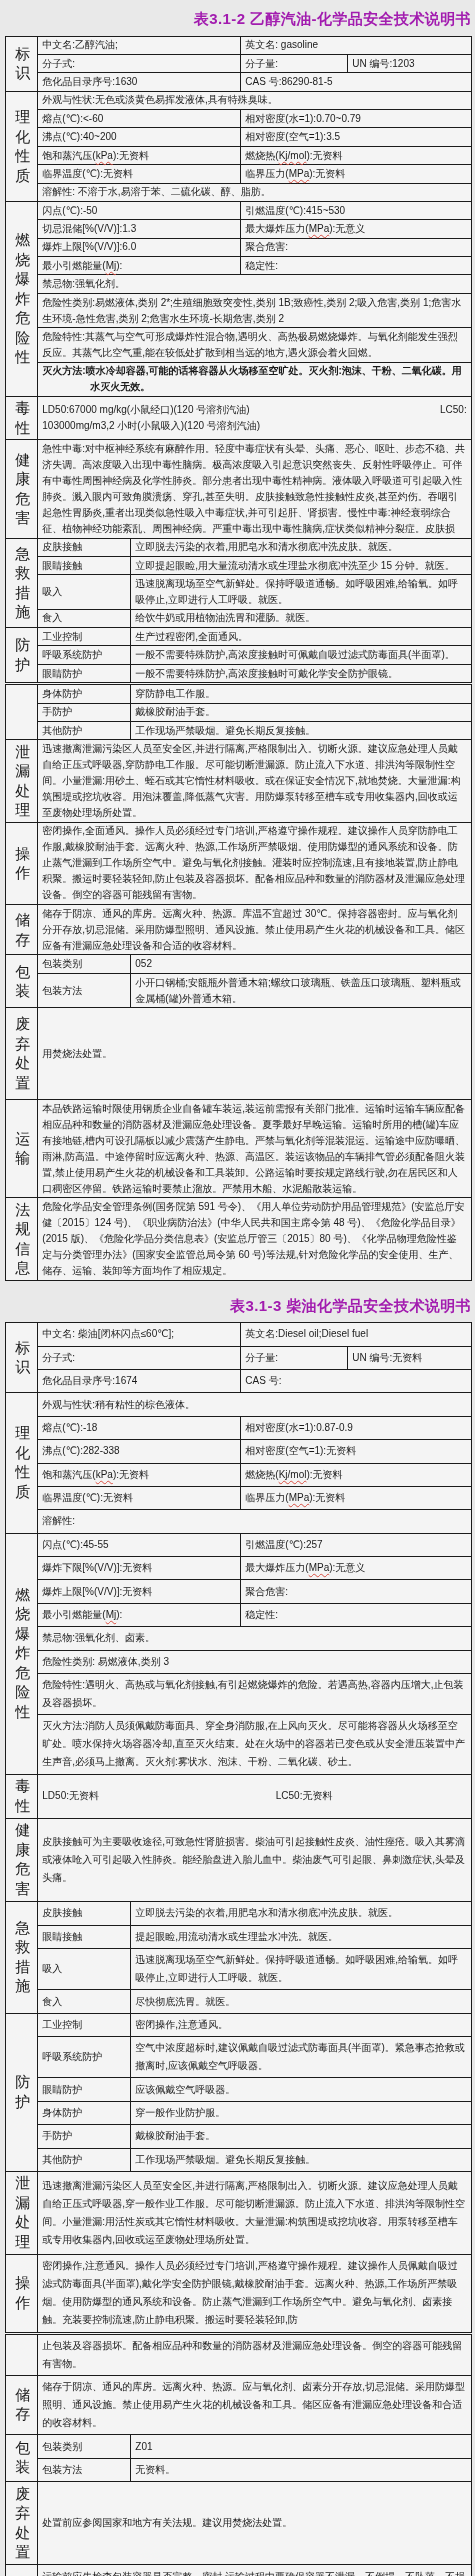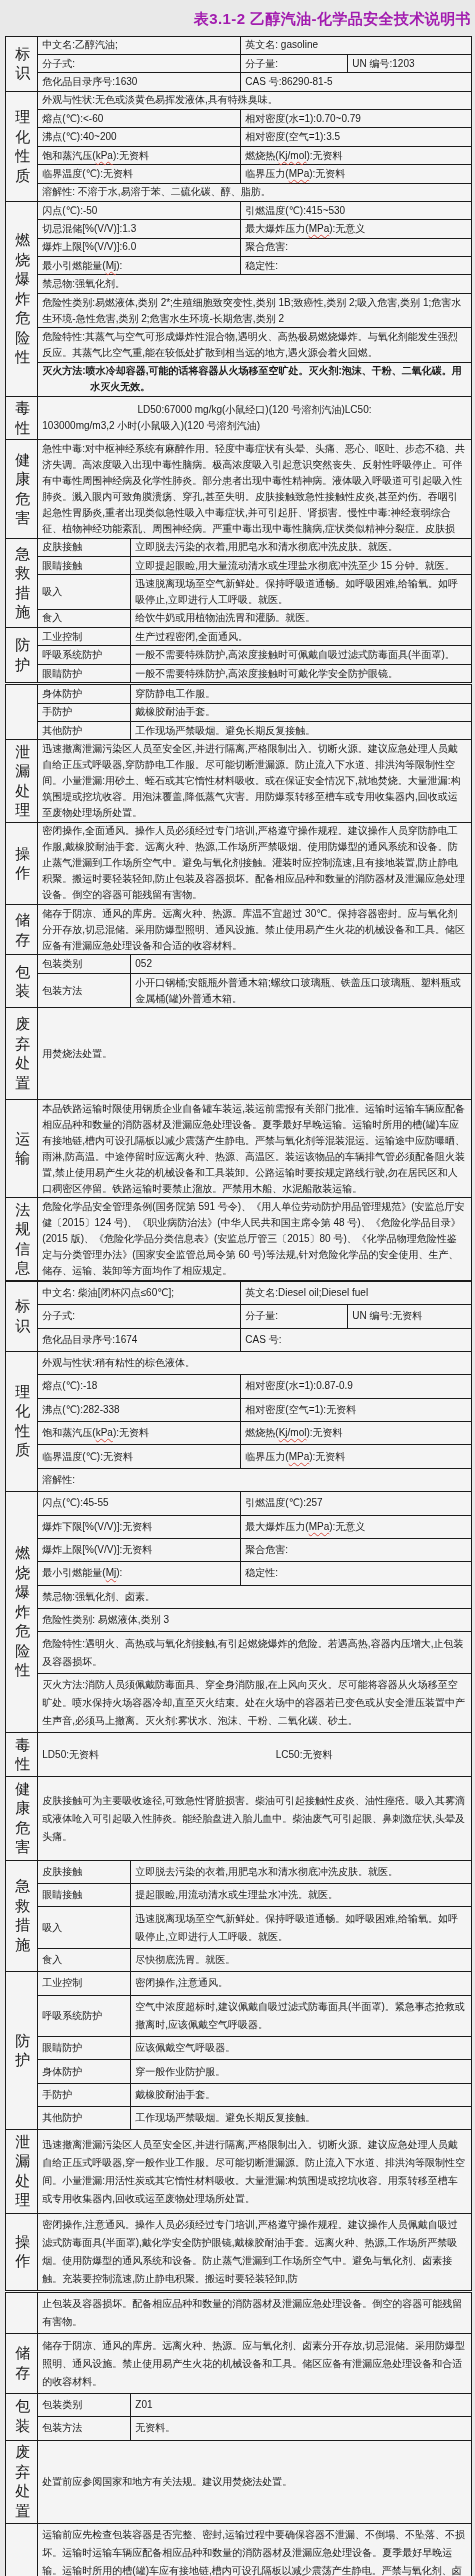--- a/index.html
+++ b/index.html
@@ -49,21 +49,21 @@
     line-height:19.5px;
     font-size:15px;
     word-break:break-all;
   }
   tr.pagebreak td{border-top:3.6px double #1b1b1b;}
   .sq{
     text-decoration:underline wavy #d94f43;
     text-decoration-skip-ink:none;
     text-underline-offset:2.2px;
   }
-  .toxline{display:flex;justify-content:center;}
+  .toxline{display:flex;justify-content:space-between;}
   .toxline2{display:flex;}
   .toxline2 .ld{flex:0 0 55%;}
   .hang{padding-left:48px;text-indent:-48px;font-weight:bold;}
   td.h-waste1{height:88px;}
   td.h-waste2{height:45px;}
   td.h-tox2{height:33px;}
 </style>
 </head>
 <body>
 
@@ -248,20 +248,21 @@
       <td colspan="4">本品铁路运输时限使用钢质企业自备罐车装运,装运前需报有关部门批准。运输时运输车辆应配备相应品种和数量的消防器材及泄漏应急处理设备。夏季最好早晚运输。运输时所用的槽(罐)车应有接地链,槽内可设孔隔板以减少震荡产生静电。严禁与氧化剂等混装混运。运输途中应防曝晒、雨淋,防高温。中途停留时应远离火种、热源、高温区。装运该物品的车辆排气管必须配备阻火装置,禁止使用易产生火花的机械设备和工具装卸。公路运输时要按规定路线行驶,勿在居民区和人口稠密区停留。铁路运输时要禁止溜放。严禁用木船、水泥船散装运输。</td>
     </tr>
 
     <tr>
       <td class="glabel"><span>法规信息</span></td>
       <td colspan="4">危险化学品安全管理条例(国务院第 591 号令)、《用人单位劳动防护用品管理规范》(安监总厅安健〔2015〕124 号)、《职业病防治法》(中华人民共和国主席令第 48 号)、《危险化学品目录》(2015 版)、《危险化学品分类信息表》(安监总厅管三〔2015〕80 号)、《化学品物理危险性鉴定与分类管理办法》(国家安全监管总局令第 60 号)等法规,针对危险化学品的安全使用、生产、储存、运输、装卸等方面均作了相应规定。</td>
     </tr>
     </tbody>
   </table>
 
+  <div class="tbl-title second">表3.1-3 柴油化学品安全技术说明书</div>
 
   <table class="msds msds2">
     <colgroup>
       <col style="width:32px">
         <col style="width:93px">
         <col style="width:110px">
         <col style="width:107px">
         <col style="width:124px">
     </colgroup>
     <tbody>

